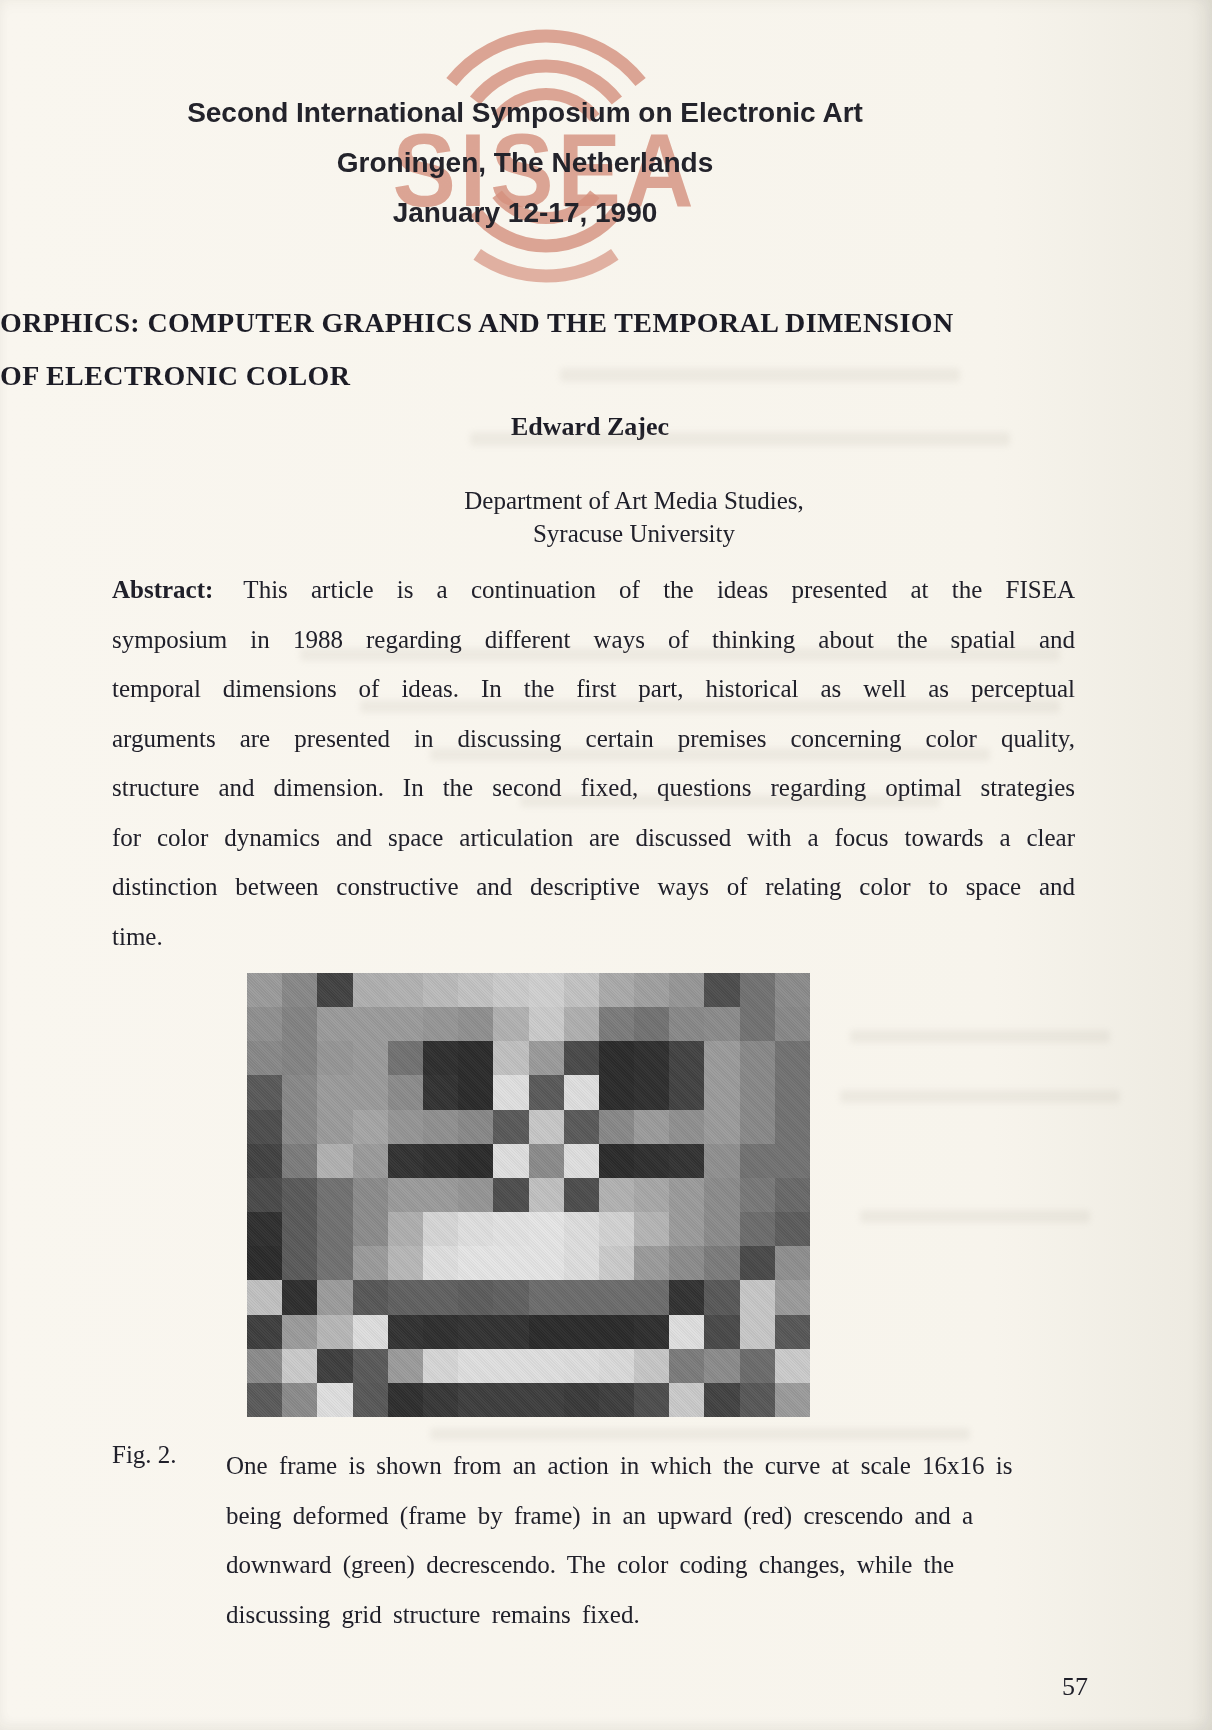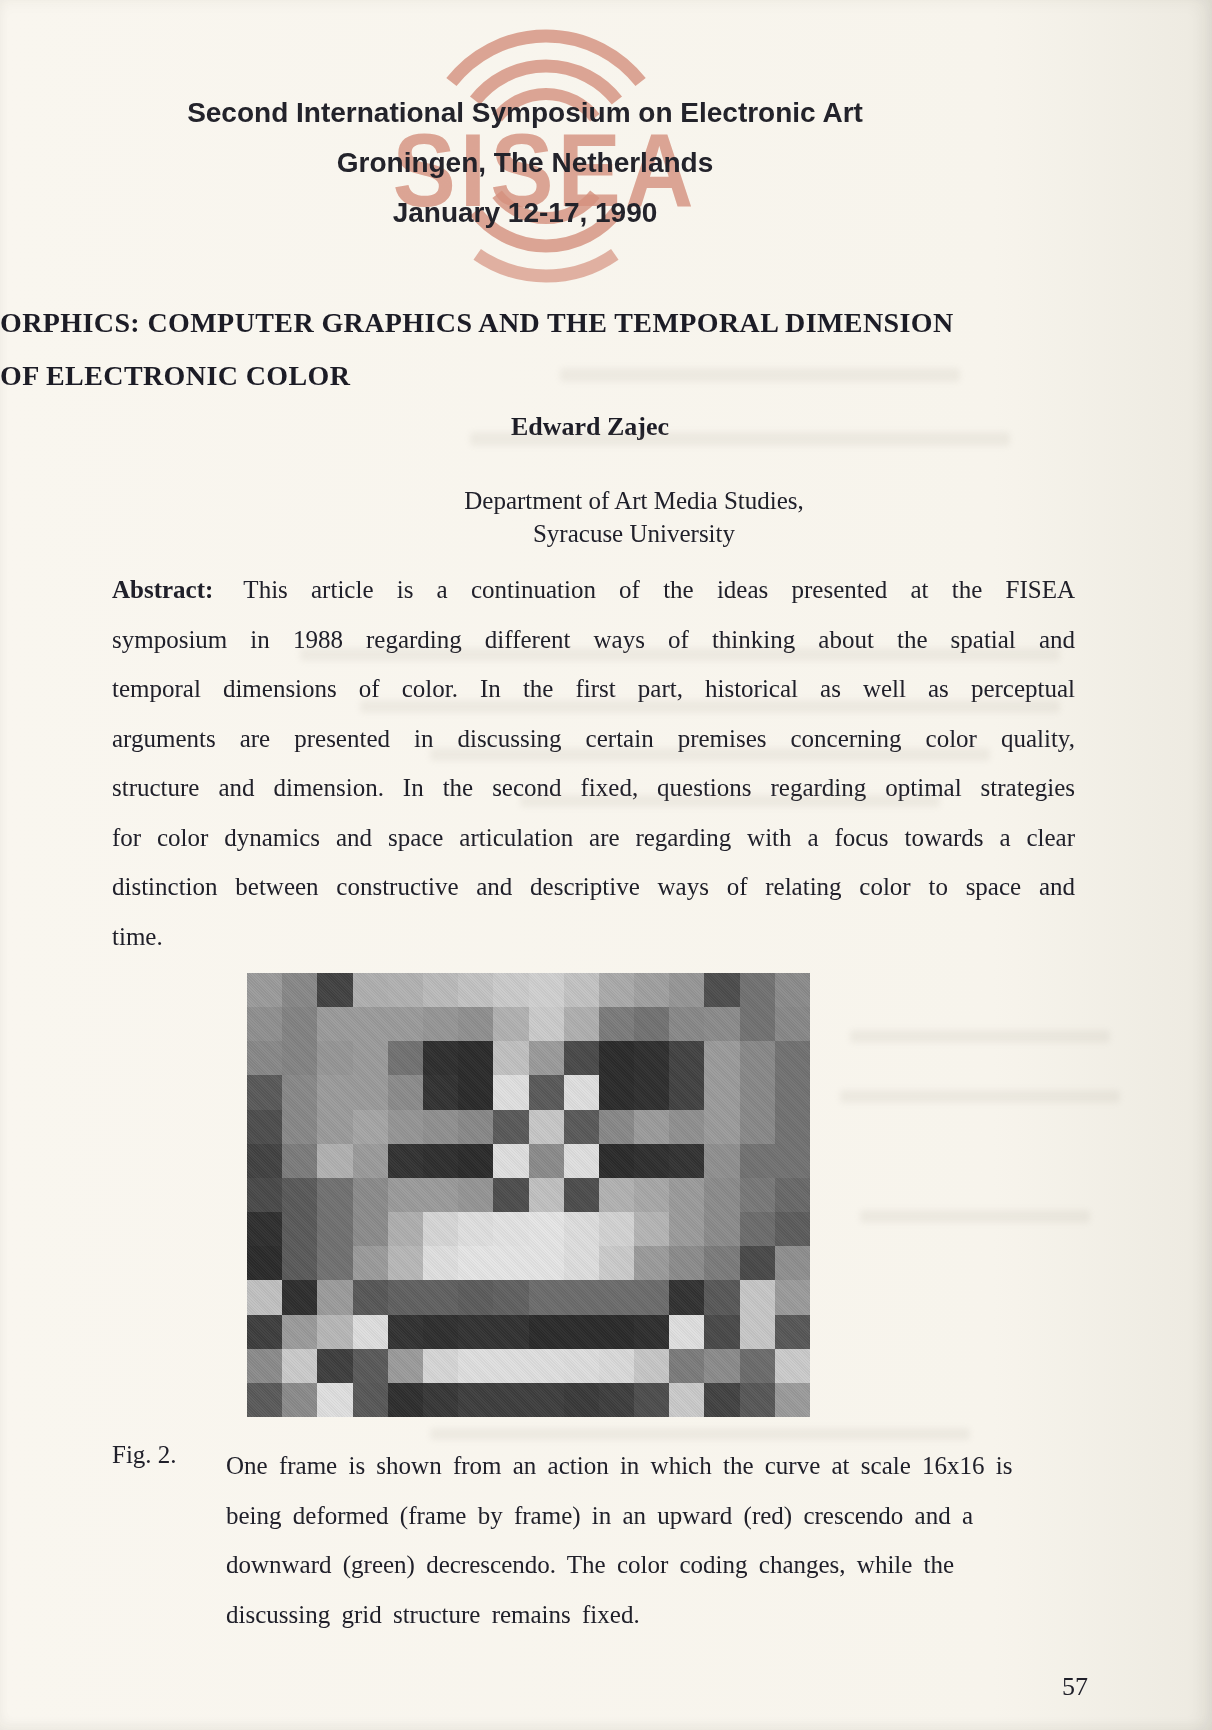--- a/index.html
+++ b/index.html
@@ -90,24 +90,24 @@
   <div class="affiliation-block">
     <div>Department of Art Media Studies,</div>
     <div>Syracuse University</div>
   </div>
 
   <div class="abstract-block">
     <div class="line">
       <span class="abstract-label">Abstract:</span><span>This article is a continuation of the ideas presented at the FISEA</span>
     </div>
     <div class="line">symposium in 1988 regarding different ways of thinking about the spatial and</div>
-    <div class="line">temporal dimensions of color.  In the first part, historical as well as perceptual</div>
+    <div class="line">temporal dimensions of ideas.  In the first part, historical as well as perceptual</div>
     <div class="line">arguments are presented in discussing certain premises concerning color quality,</div>
     <div class="line">structure and dimension.  In the second fixed, questions regarding optimal strategies</div>
-    <div class="line">for color dynamics and space articulation are regarding with a focus towards a clear</div>
+    <div class="line">for color dynamics and space articulation are discussed with a focus towards a clear</div>
     <div class="line">distinction between constructive and descriptive ways of relating color to space and</div>
     <div class="line last">time.</div>
   </div>
 
   <div class="pixel-grid">
       <div style="background: rgb(155, 155, 155);"></div>
       <div style="background: rgb(135, 135, 135);"></div>
       <div style="background: rgb(62, 62, 62);"></div>
       <div style="background: rgb(176, 176, 176);"></div>
       <div style="background: rgb(178, 178, 178);"></div>

